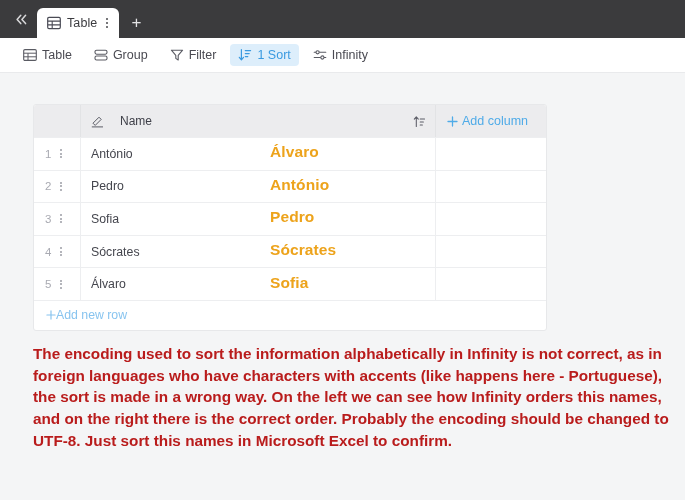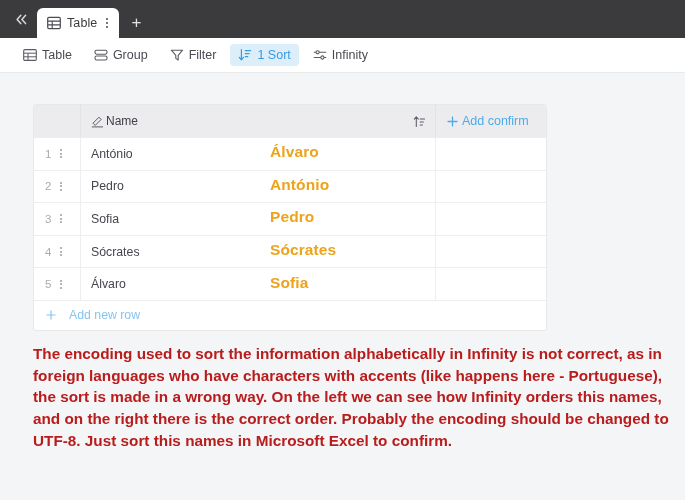--- a/index.html
+++ b/index.html
@@ -101,21 +101,21 @@
   }
   .trow { display: flex; }
 
   .thead { background: #ececee; height: 32px; }
   .th-gutter { width: 47px; border-right: 1px solid #e2e3e5; flex: none; }
   .th-name {
     flex: 1;
     display: flex;
     align-items: center;
     padding: 0 9px 0 10px;
-    gap: 2px;
+    gap: 16px;
     border-right: 1px solid #e2e3e5;
     cursor: pointer;
   }
   .th-name-label { font-size: 12px; color: #3f4049; }
   .th-sortmark { margin-left: auto; display: flex; align-items: center; }
   .th-add {
     width: 110px; flex: none;
     display: flex; align-items: center; gap: 4px;
     padding-left: 11px;
     color: #4fabe8;
@@ -149,21 +149,21 @@
   }
   .td-blank { width: 110px; flex: none; }
 
   .addrow {
     height: 30px;
     border-top: 1px solid #edeef0;
     display: flex; align-items: center;
     padding-left: 12px;
     color: #88c4ef;
     font-size: 12.3px;
-    gap: 13px;
+    gap: 0;
     cursor: pointer;
   }
 
   
   .overlay-col {
     position: absolute;
     left: 270px;
     top: 31px;
     width: 180px;
     pointer-events: none;
@@ -278,21 +278,21 @@
             <path d="M3.3 11.4 V2.0 M1.3 4.2 L3.3 1.8 L5.3 4.2" fill="none" stroke="#5b5c66" stroke-width="1.05" stroke-linecap="round" stroke-linejoin="round"></path>
             <path d="M7.2 4.0 H11.6 M7.2 7.0 H10.4 M7.2 10.0 H9.4" stroke="#5b5c66" stroke-width="1.05" stroke-linecap="round"></path>
           </svg>
         </span>
       </div>
 
       <div class="th-add">
         <svg width="11" height="11" viewBox="0 0 11 11">
           <path d="M5.5 1 V10 M1 5.5 H10" stroke="#4fabe8" stroke-width="1.3" stroke-linecap="round"></path>
         </svg>
-        <span>Add confirm</span>
+        <span>Add column</span>
       </div>
     </div>
 
     <div class="trow tr">
       <div class="td-gutter">
         <span class="rownum">1</span>
         <span class="drag-dots">
             <i></i>
             <i></i>
             <i></i>

